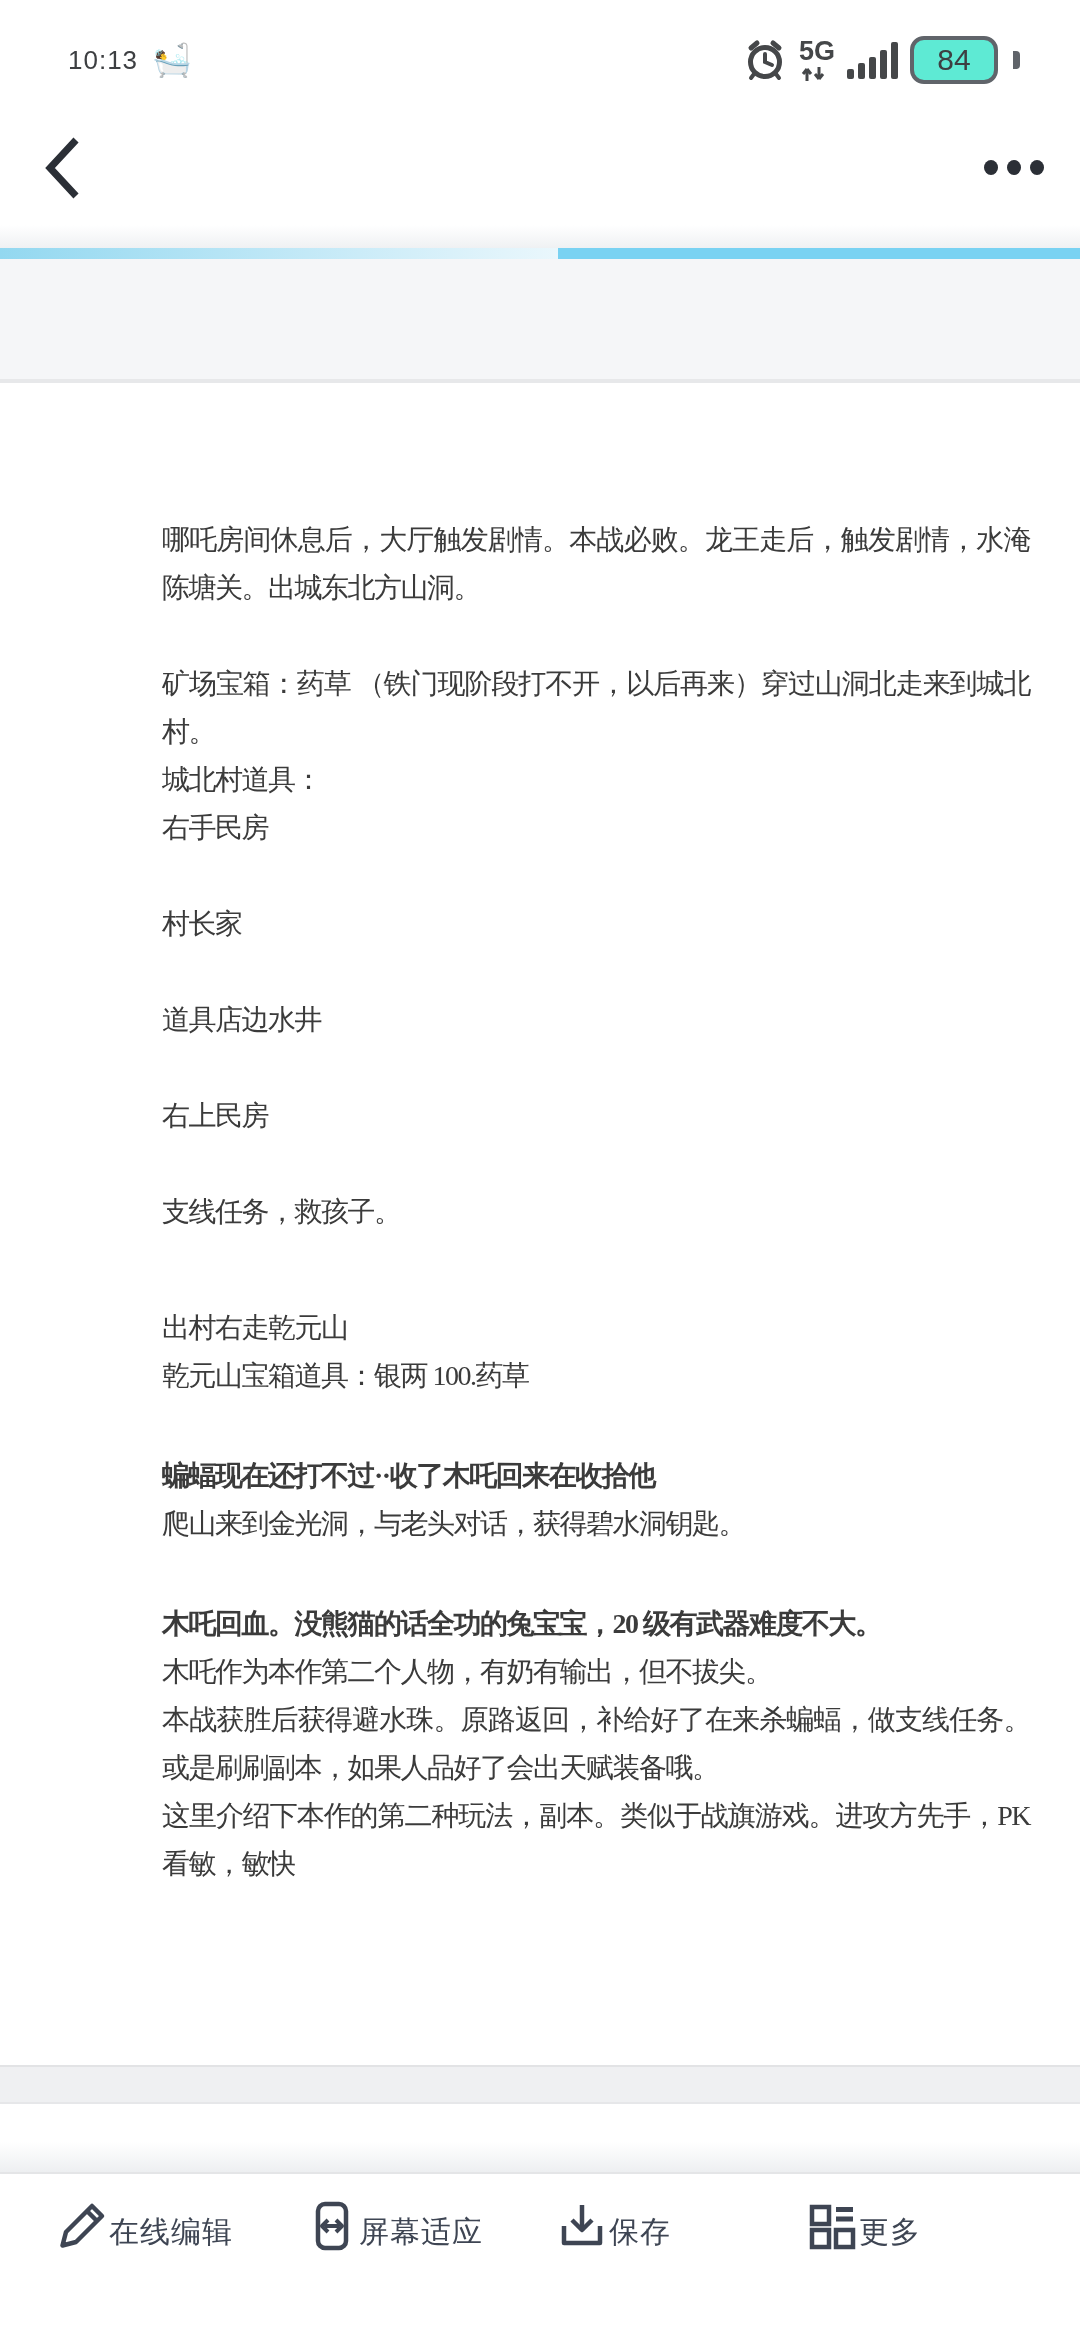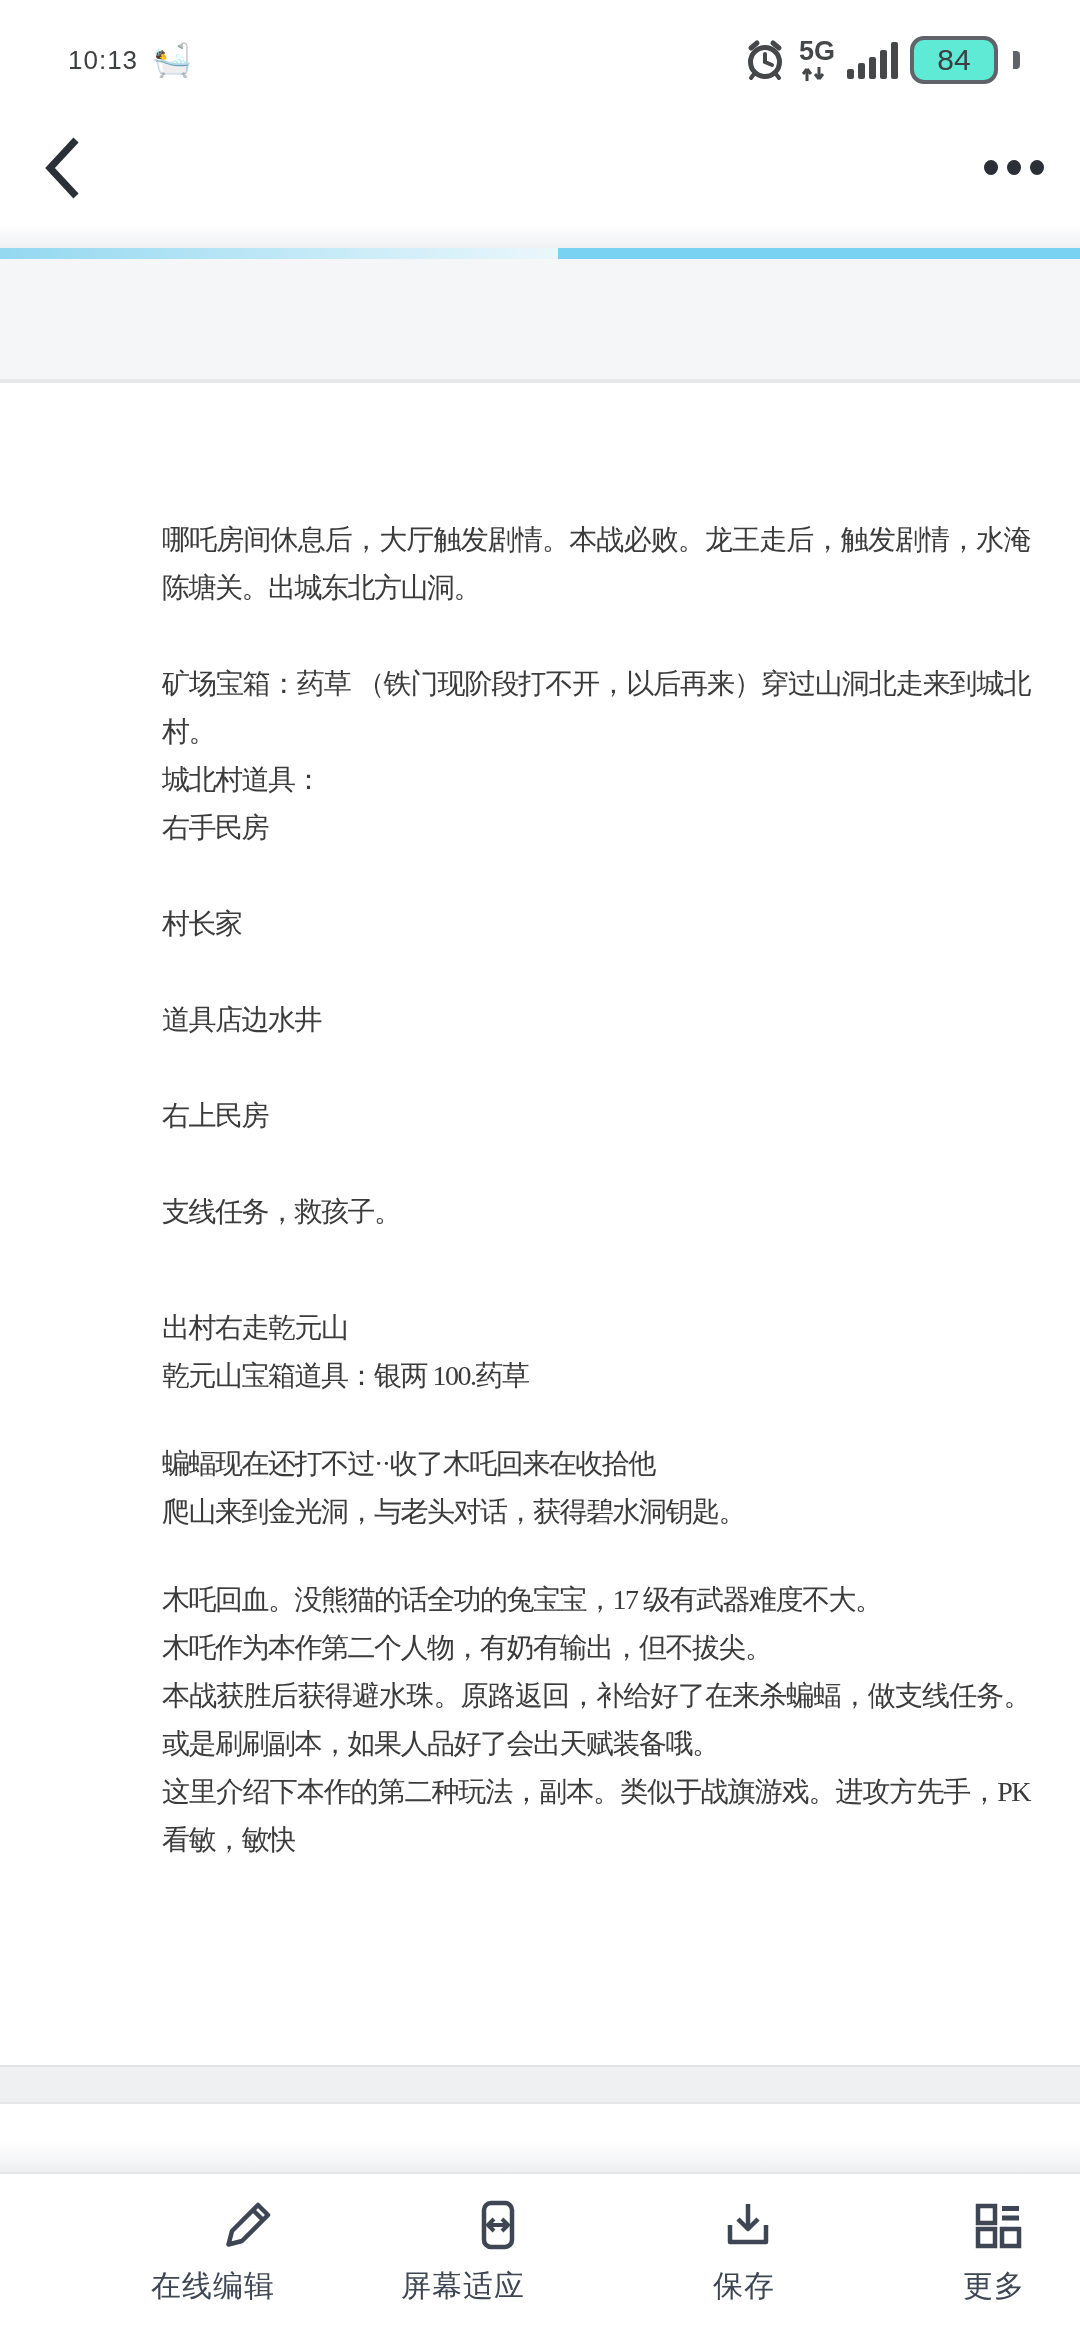--- a/index.html
+++ b/index.html
@@ -55,21 +55,21 @@
     background:#ffffff; overflow:hidden;
   }
   .doc-text {
     padding:133px 50px 0 162px;
     font-family:"Liberation Serif","DejaVu Serif",serif;
     font-size:28px; line-height:48px; letter-spacing:-1.5px; color:#3b3b3b;
     text-align:justify;
   }
   .para { margin:0; }
   .gap    { margin-top:48px; }
-  .gap-md { margin-top:40px; }
+  .gap-md { margin-top:52px;font-weight:bold; }
   .gap-lg { margin-top:68px; }
 
   .page-break {
     position:absolute; top:2065px; left:0; width:1080px; height:39px;
     background:#eff0f2; border-top:2px solid #e2e3e5; border-bottom:2px solid #e6e7e9;
   }
   .page2 {
     position:absolute; top:2104px; left:0; width:1080px; height:68px; background:#ffffff;
   }
   .page2 .shadow {
@@ -77,21 +77,21 @@
     background:linear-gradient(to bottom,#ffffff,#edeff1);
   }
 
   
   .toolbar {
     position:absolute; top:2172px; left:0; width:1080px; height:168px;
     background:#ffffff; border-top:2px solid #e4e5e7;
     display:flex; align-items:flex-start; justify-content:space-around;
     padding:24px 40px 0 40px;
   }
-  .tb-item { display:flex; flex-direction:column; align-items:flex-end; width:220px; }
+  .tb-item { display:flex; flex-direction:row; align-items:flex-end; width:220px; }
   .tb-item svg { display:block; }
   .tb-label {
     margin-top:14px; font-size:30px; color:#3e4553;
     font-family:"Liberation Serif","DejaVu Serif",serif; letter-spacing:1px;
   }
 </style>
 </head>
 <body>
 
 <div class="statusbar">
@@ -155,21 +155,21 @@
     <p class="para">城北村道具：</p>
     <p class="para">右手民房</p>
     <p class="para gap">村长家</p>
     <p class="para gap">道具店边水井</p>
     <p class="para gap">右上民房</p>
     <p class="para gap">支线任务，救孩子。</p>
     <p class="para gap-lg">出村右走乾元山</p>
     <p class="para">乾元山宝箱道具：银两 100.药草</p>
     <p class="para gap-md">蝙蝠现在还打不过··收了木吒回来在收拾他</p>
     <p class="para">爬山来到金光洞，与老头对话，获得碧水洞钥匙。</p>
-    <p class="para gap-md">木吒回血。没熊猫的话全功的兔宝宝，17 级有武器难度不大。</p>
+    <p class="para gap-md">木吒回血。没熊猫的话全功的兔宝宝，20 级有武器难度不大。</p>
     <p class="para">木吒作为本作第二个人物，有奶有输出，但不拔尖。</p>
     <p class="para">本战获胜后获得避水珠。原路返回，补给好了在来杀蝙蝠，做支线任务。或是刷刷副本，如果人品好了会出天赋装备哦。</p>
     <p class="para">这里介绍下本作的第二种玩法，副本。类似于战旗游戏。进攻方先手，PK 看敏，敏快</p>
   </div>
 </div>
 
 <div class="page-break"></div>
 <div class="page2">
   <div class="shadow"></div>
 </div>

